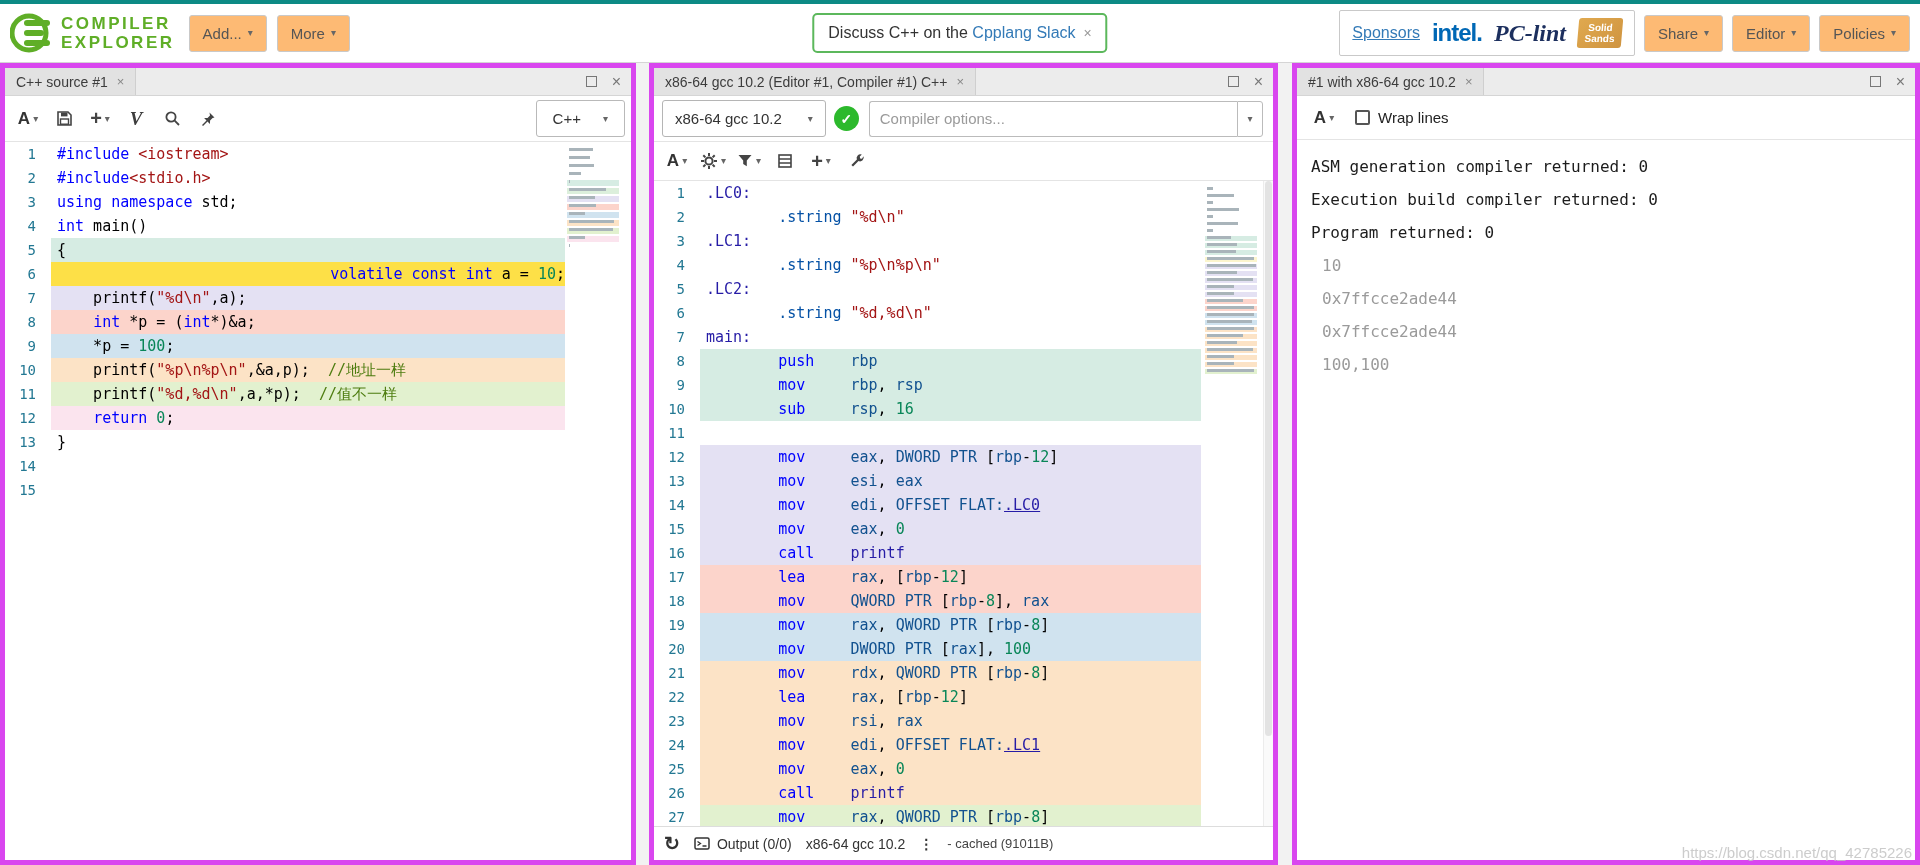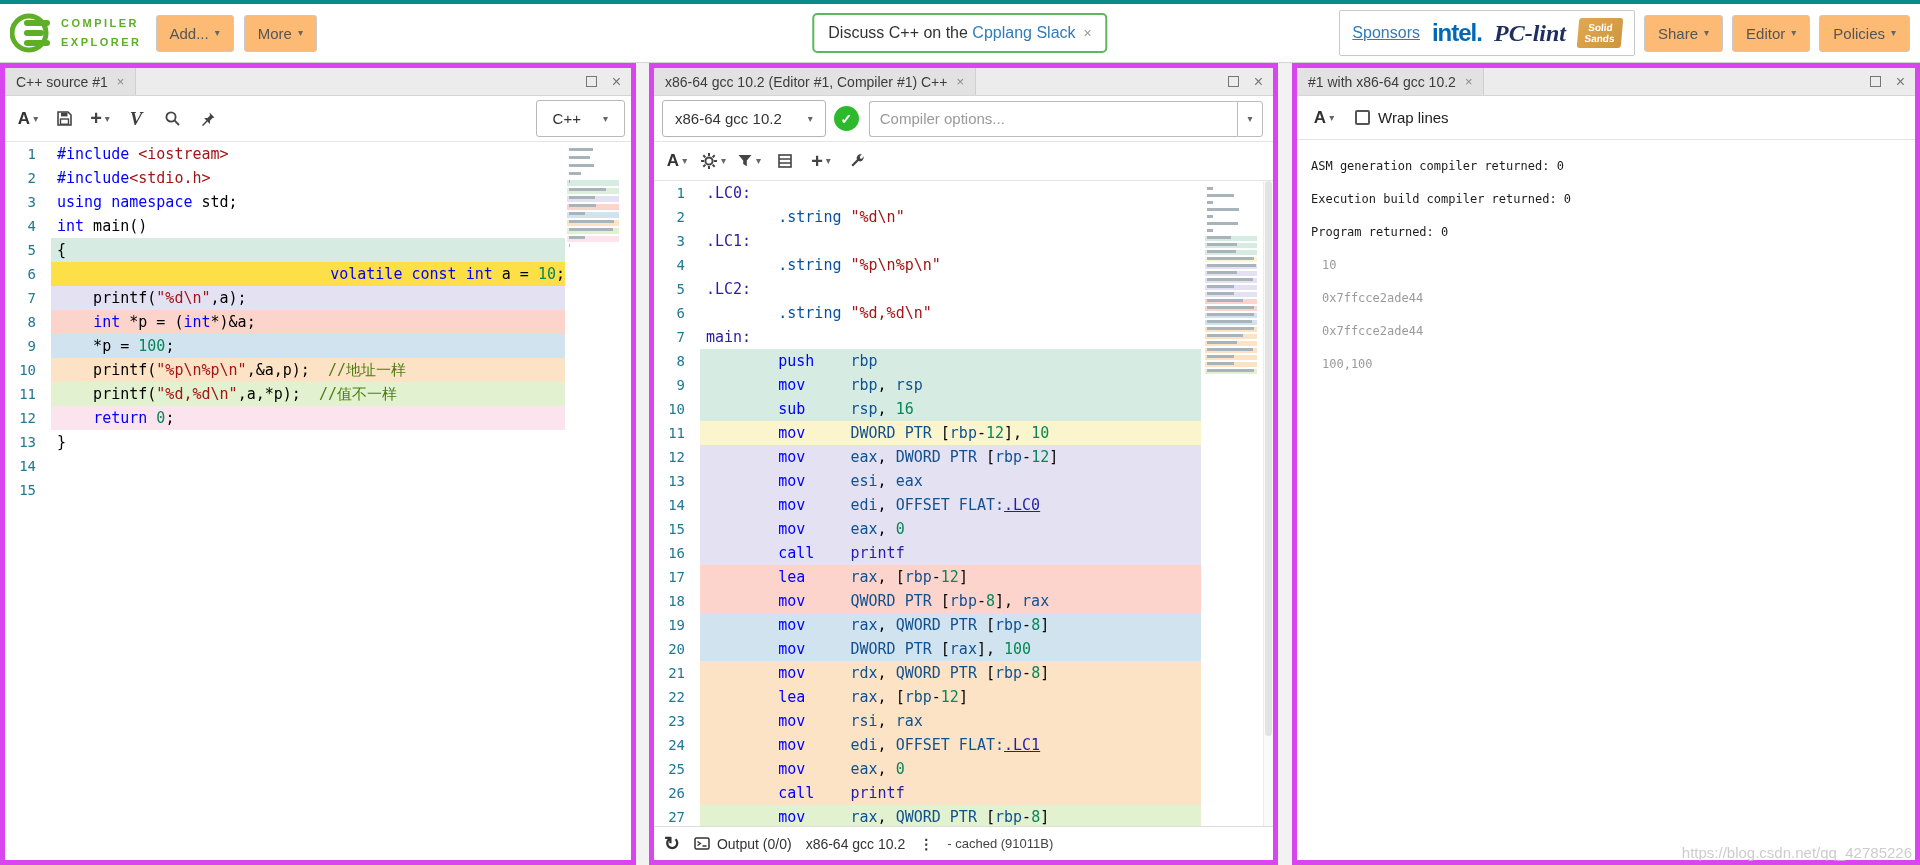--- a/index.html
+++ b/index.html
@@ -3,21 +3,21 @@
 <meta charset="utf-8">
 <style>
   *{margin:0;padding:0;box-sizing:border-box;}
   html,body{width:1920px;height:865px;overflow:hidden;}
   body{font-family:"Liberation Sans",sans-serif;background:#f2f2f2;position:relative;font-size:14px;color:#222;}
 
   
   .topstripe{height:4px;background:#0d8a85;}
   .header{height:59px;background:#fff;border-bottom:1px solid #d5d5d5;display:flex;align-items:center;padding:0 10px;position:relative;}
   .logo{display:flex;align-items:center;gap:9px;margin-right:14px;}
-  .logo-text{font-weight:bold;color:#5fae27;font-size:11px;letter-spacing:2.5px;line-height:19px;}
+  .logo-text{font-weight:bold;color:#5fae27;font-size:17px;letter-spacing:2.5px;line-height:19px;}
   .hbtn{border:1px solid #c9c9c9;border-radius:3px;background:#fdba74;color:#555;font-size:15px;padding:9px 13px;display:flex;align-items:center;gap:6px;cursor:pointer;}
   .hgroup{display:flex;align-items:center;gap:10px;}
   .caret{font-size:10px;color:#666;line-height:1;}
   .banner{position:absolute;left:50%;transform:translateX(-50%);top:9px;border:2px solid #5cb85c;border-radius:5px;background:#fff;padding:9px 14px;font-size:16px;color:#333;display:flex;align-items:center;gap:8px;}
   .banner a{color:#337ab7;text-decoration:none;}
   .banner .bx{color:#999;font-size:14px;}
   .hright{margin-left:auto;display:flex;align-items:center;gap:9px;}
   .sponsorbox{border:1px solid #c9c9c9;border-radius:2px;display:flex;align-items:center;gap:12px;padding:5px 12px;height:46px;}
   .sponsors-link{color:#337ab7;font-size:16px;}
   .intel{color:#0068b5;font-weight:bold;font-size:24px;letter-spacing:-1px;}
@@ -79,21 +79,21 @@
 
   
   .statusbar{height:34px;border-top:1px solid #ddd;background:#fff;display:flex;align-items:center;gap:14px;padding:0 10px;flex:none;font-size:14px;color:#333;}
   .refresh{font-size:19px;font-weight:bold;color:#333;cursor:pointer;}
   .sitem{display:flex;align-items:center;gap:7px;cursor:pointer;}
   .cached{font-size:13px;color:#444;}
 
   
   .outbar{height:44px;}
   .checkbox{width:15px;height:15px;border:2px solid #555;border-radius:2px;background:#fff;display:inline-block;cursor:pointer;}
-  .outcontent{padding:10px 14px;font-family:"DejaVu Sans Mono","Liberation Mono",monospace;font-size:12px;line-height:33px;}
+  .outcontent{padding:10px 14px;font-family:"DejaVu Sans Mono","Liberation Mono",monospace;font-size:16px;line-height:33px;}
   .out-dark{color:#1c1c1c;}
   .out-gray{color:#9a9a9a;padding-left:11px;}
 
   .watermark{position:absolute;right:8px;bottom:4px;color:rgba(195,195,195,.85);font-size:15px;z-index:50;}
   svg{display:block;}
 </style>
 </head>
 <body>
 
 <div class="topstripe"></div>
@@ -405,21 +405,20 @@
         <div class="crow">
           <div class="ln">9</div>
           <div class="lc" style="background: rgb(214, 236, 227);"><span class="tk-pl">        </span><span class="tk-op">mov</span><span class="tk-pl">     </span><span class="tk-reg">rbp</span><span class="tk-pl">, </span><span class="tk-reg">rsp</span></div>
         </div>
         <div class="crow">
           <div class="ln">10</div>
           <div class="lc" style="background: rgb(214, 236, 227);"><span class="tk-pl">        </span><span class="tk-op">sub</span><span class="tk-pl">     </span><span class="tk-reg">rsp</span><span class="tk-pl">, </span><span class="tk-num">16</span></div>
         </div>
         <div class="crow">
           <div class="ln">11</div>
-          <div class="lc" style="background: rgb(251, 245, 205);"><span class="tk-pl">        </span><span class="tk-op">mov</span><span class="tk-pl">     </span><span class="tk-ptr">DWORD PTR</span><span class="tk-pl"> [</span><span class="tk-reg">rbp</span><span class="tk-pl">-</span><span class="tk-num">12</span><span class="tk-pl">], </span><span class="tk-num">10</span></div>
         </div>
         <div class="crow">
           <div class="ln">12</div>
           <div class="lc" style="background: rgb(228, 225, 243);"><span class="tk-pl">        </span><span class="tk-op">mov</span><span class="tk-pl">     </span><span class="tk-reg">eax</span><span class="tk-pl">, </span><span class="tk-ptr">DWORD PTR</span><span class="tk-pl"> [</span><span class="tk-reg">rbp</span><span class="tk-pl">-</span><span class="tk-num">12</span><span class="tk-pl">]</span></div>
         </div>
         <div class="crow">
           <div class="ln">13</div>
           <div class="lc" style="background: rgb(228, 225, 243);"><span class="tk-pl">        </span><span class="tk-op">mov</span><span class="tk-pl">     </span><span class="tk-reg">esi</span><span class="tk-pl">, </span><span class="tk-reg">eax</span></div>
         </div>
         <div class="crow">

